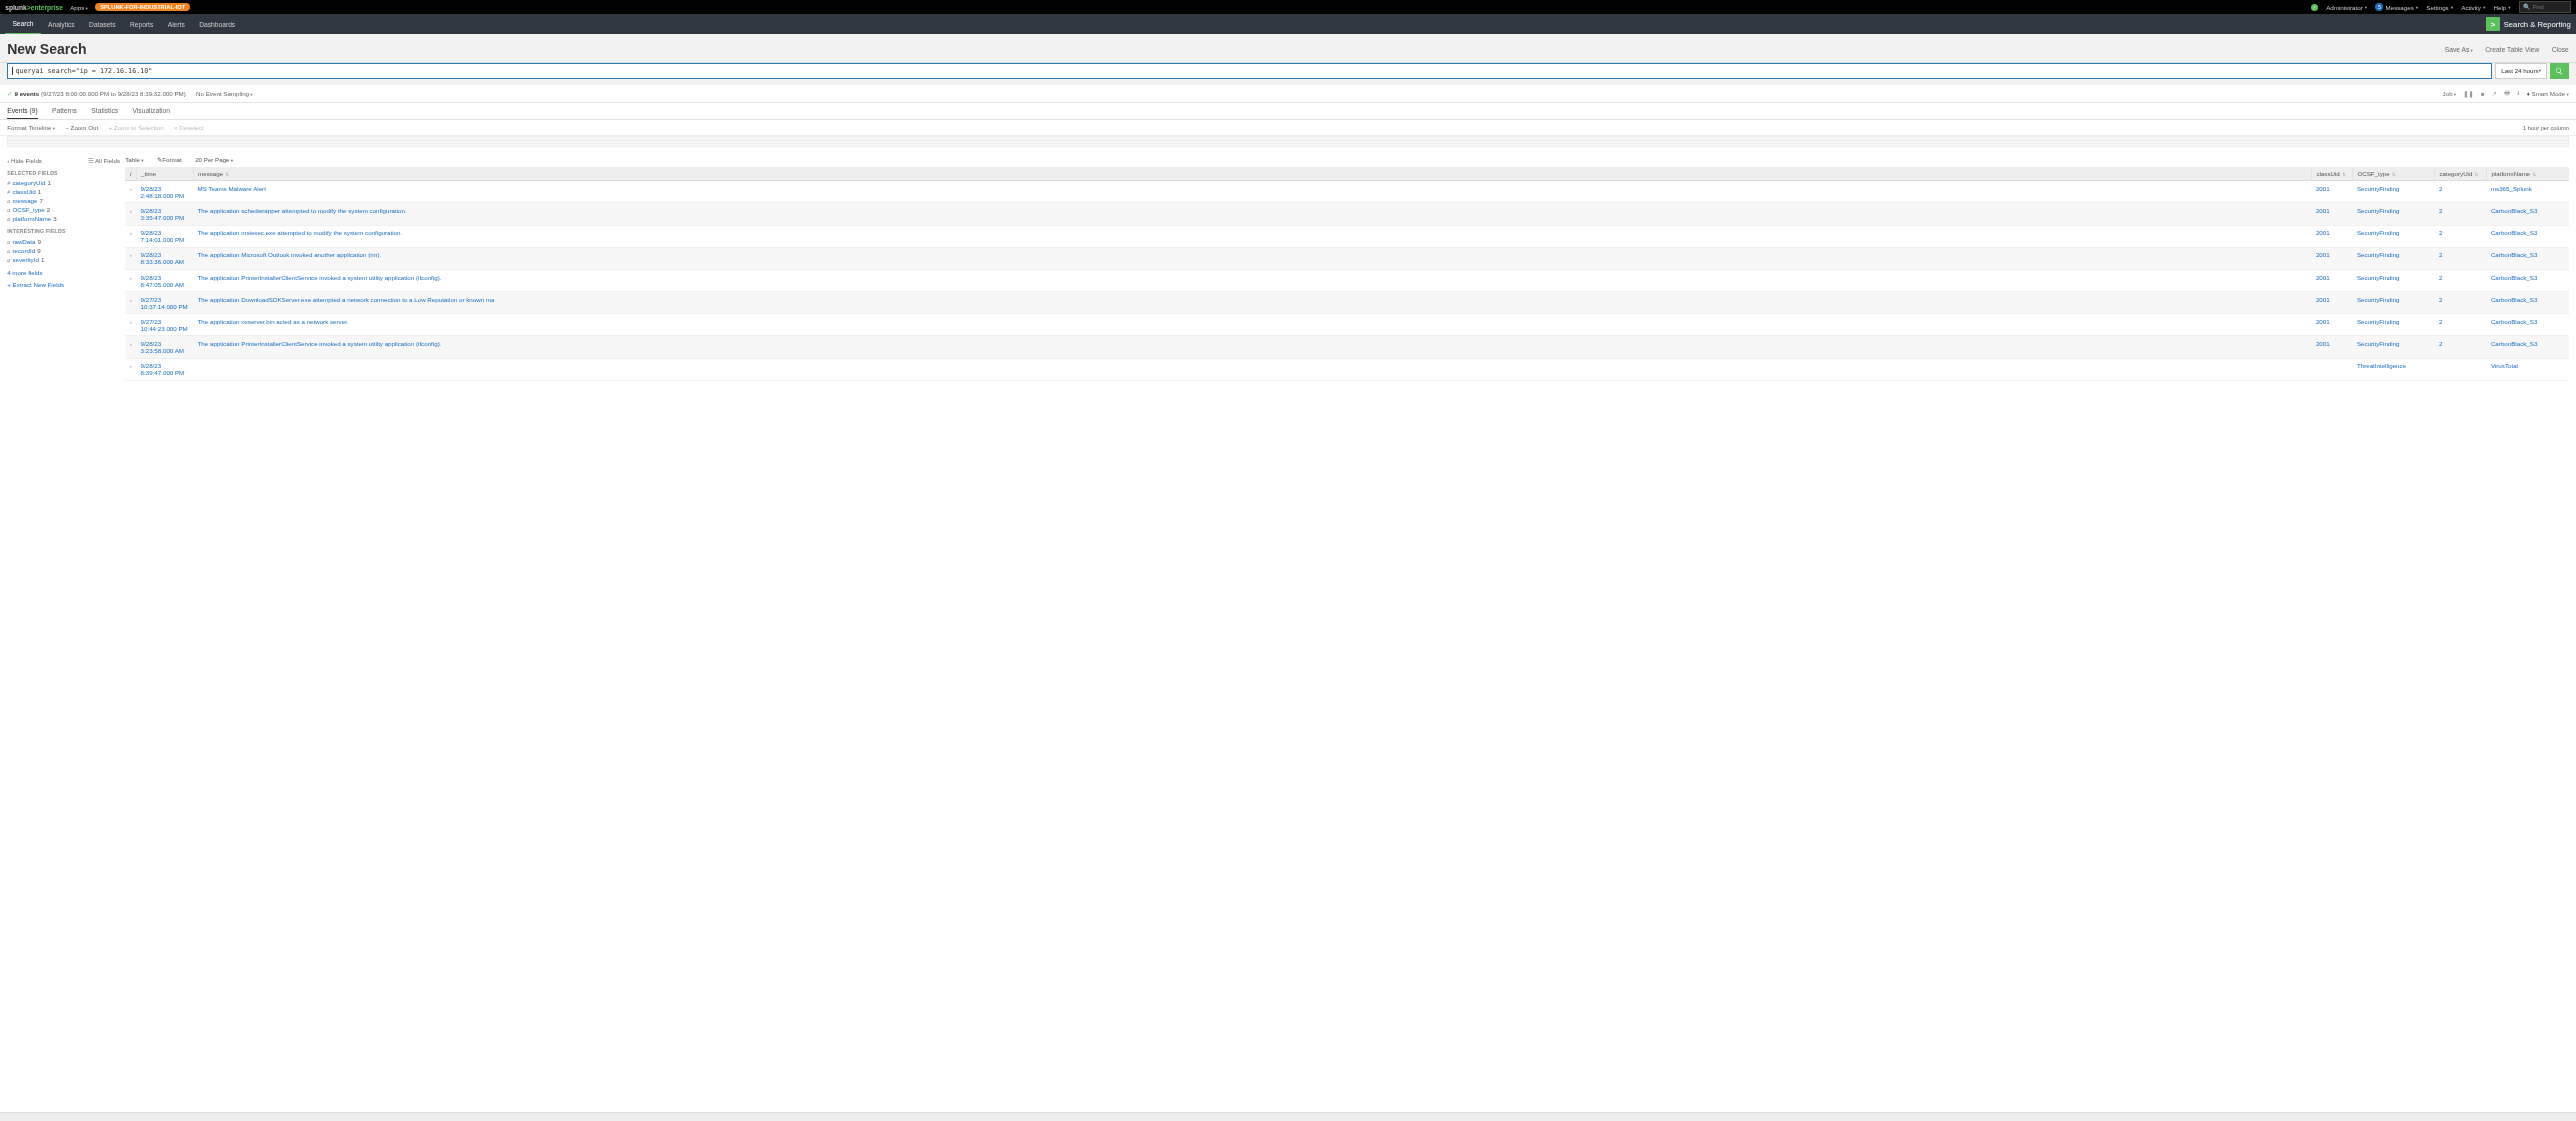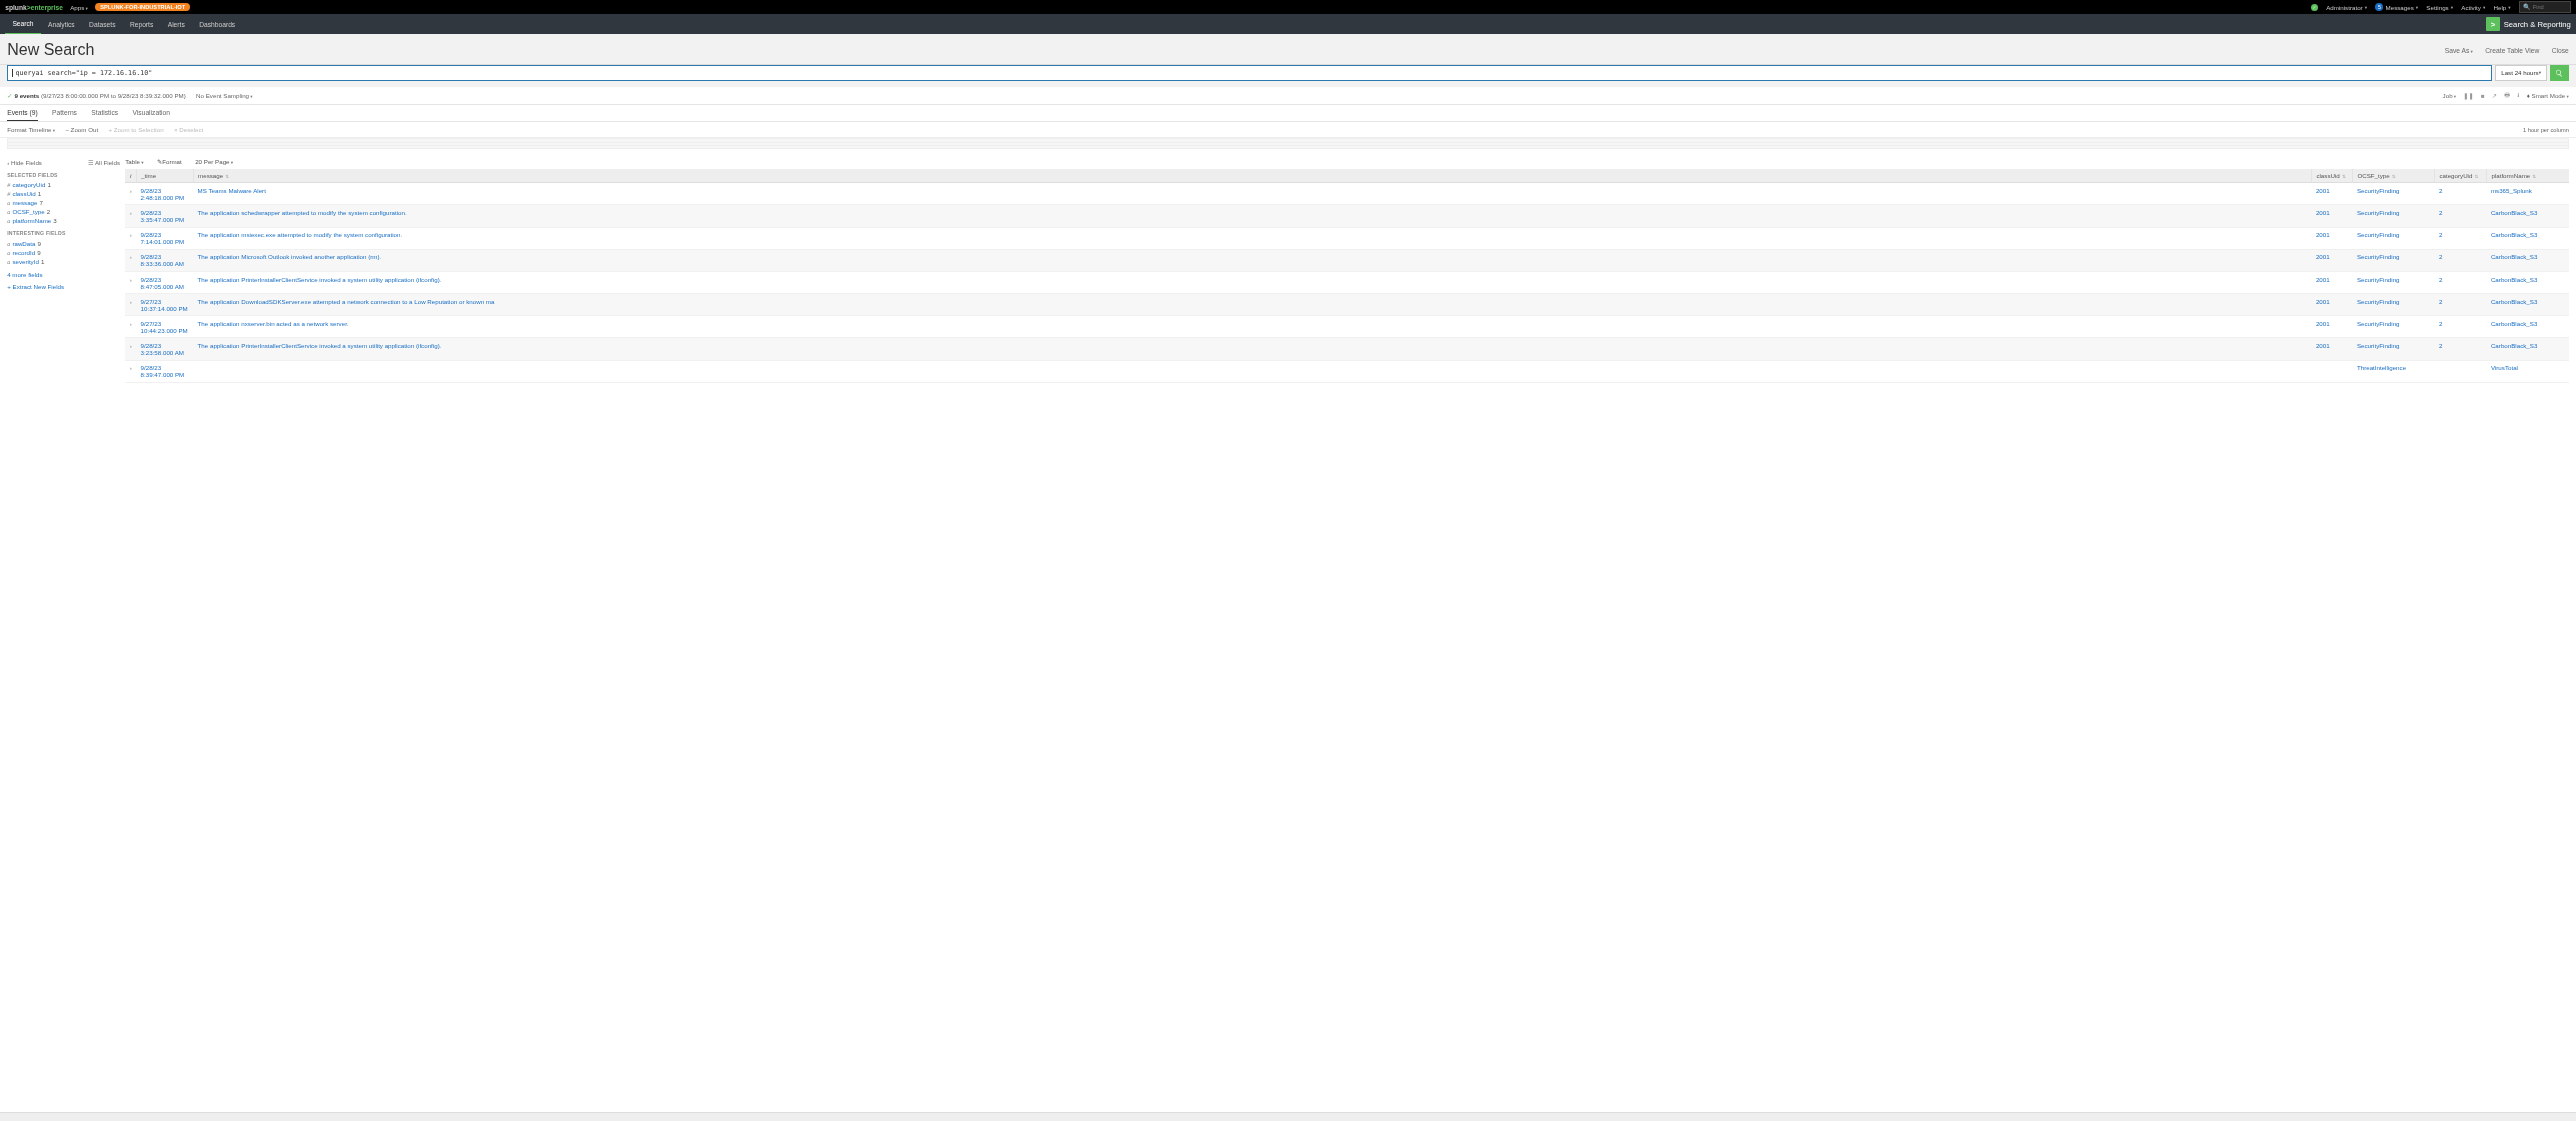--- a/index.html
+++ b/index.html
@@ -22,21 +22,21 @@
 
 
 .navbar { background:#31373e; color:#ccc; height:19.6px; display:flex; align-items:center; padding:0 5.2px; font-size:6.7px; }
 .navbar .tab { padding:0 7.2px; height:19.6px; display:flex; align-items:center; cursor:pointer; color:#ccc; }
 .navbar .tab.active { color:#fff; border-bottom:1.5px solid #5cc05c; }
 .navbar .sr { margin-left:auto; display:flex; align-items:center; gap:4.1px; color:#fff; font-size:7.7px; }
 .navbar .sricon { width:13.4px; height:13.4px; background:#5cc05c; display:inline-flex; align-items:center; justify-content:center; color:#fff; border-radius:1px; font-weight:bold; }
 
 
 .pagehead { background:#f2f2f2; padding:7.2px 7.2px 5.2px; display:flex; align-items:center; border-bottom:0.5px solid #ddd; }
-.pagehead h1 { font-size:16px; font-weight:400; color:#333; }
+.pagehead h1 { font-size:14px; font-weight:700; color:#333; }
 .pagehead .actions { margin-left:auto; display:flex; gap:12.4px; color:#666; font-size:6.7px; }
 .pagehead .actions span { cursor:pointer; }
 
 
 .searchrow { background:#f2f2f2; padding:0 7.2px 6.2px; display:flex; gap:3.1px; }
 .searchbox { flex:1; border:1px solid #2a7ab0; background:#fff; display:flex; align-items:center; padding:2.1px 4.1px; font-family:Consolas,Monaco,monospace; font-size:6.7px; color:#333; }
 .searchbox .cursor { border-left:0.5px solid #333; height:8.2px; margin-right:2.1px; }
 .timerange { background:#fff; border:0.5px solid #ccc; padding:3.1px 5.2px; font-size:6.2px; color:#333; cursor:pointer; display:flex; align-items:center; }
 .gobtn { background:#5cc05c; color:#fff; width:18.5px; display:flex; align-items:center; justify-content:center; cursor:pointer; }
 .gobtn svg { width:8.2px; height:8.2px; fill:#fff; }

